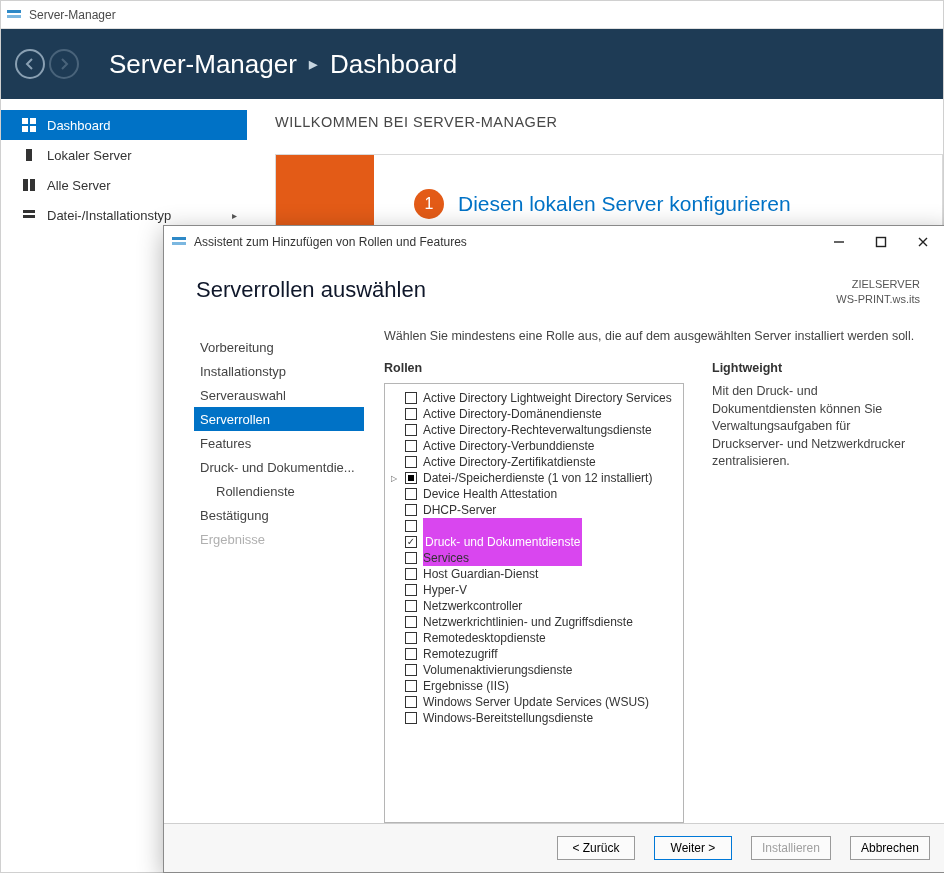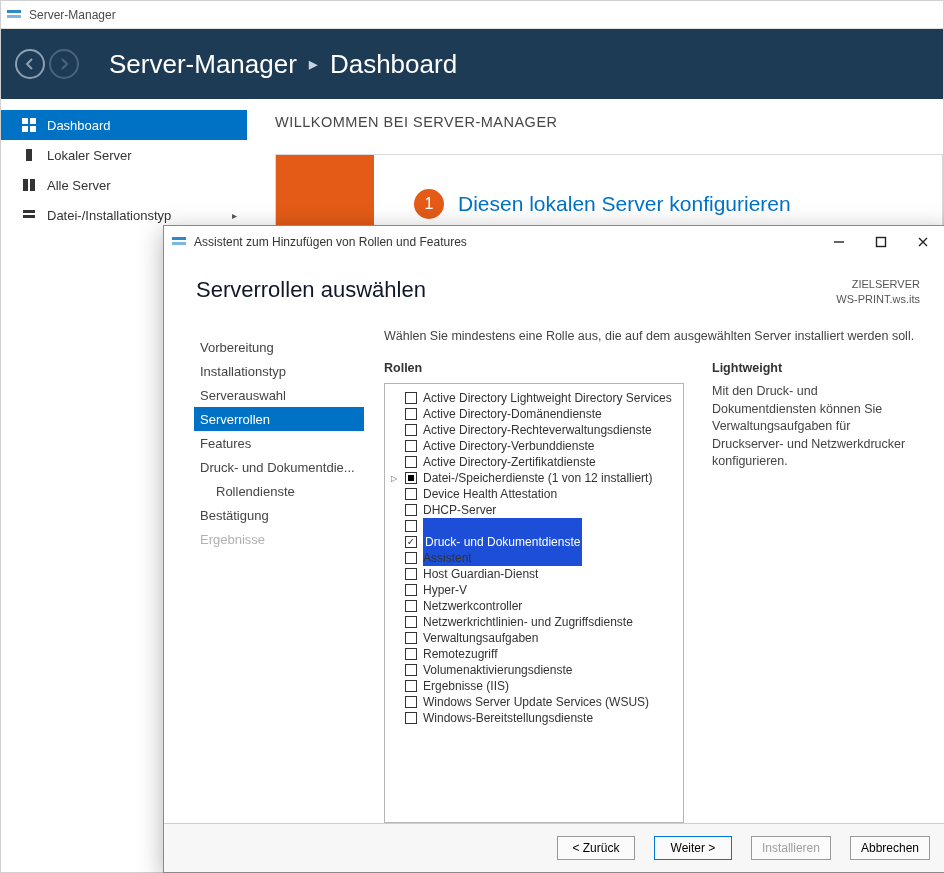--- a/index.html
+++ b/index.html
@@ -59,21 +59,21 @@
   .wiz-cols { display:flex; gap:28px; margin-top:18px; }
   .wiz-col-roles { width:300px; }
   .wiz-col-desc  { flex:1; }
   .wiz-subhdr { font-size:12.5px; font-weight:600; color:#333; margin-bottom:8px; }
   .roles-box { border:1px solid #b5b5b5; height:440px; padding:6px 4px 6px 2px; overflow:hidden; }
   .role-row { display:flex; align-items:center; height:16px; font-size:12px; color:#333; padding-left:18px; position:relative; }
   .role-row .cb { width:12px; height:12px; border:1px solid #333; margin-right:6px; display:inline-flex; align-items:center; justify-content:center; background:#fff; flex-shrink:0; }
   .role-row .cb.checked::after { content:"✓"; font-size:10px; line-height:10px; }
   .role-row .cb.partial::after { content:""; display:block; width:6px; height:6px; background:#000; }
   .role-row .label { white-space:nowrap; }
-  .role-row .label.selected { background:#1d4ed8; color:#fff; padding:17px 2px; }
+  .role-row .label.selected { background:#d946ef; color:#fff; padding:17px 2px; }
   .role-row .tree-ind { position:absolute; left:4px; font-size:8px; color:#666; }
   .desc-text { font-size:12.5px; color:#444; line-height:1.4; }
 
   .wiz-footer { height:50px; border-top:1px solid #cfcfcf; display:flex; align-items:center; justify-content:flex-end; gap:19px; padding:0 20px; background:#f7f7f7; }
   .wiz-btn { min-width:78px; height:24px; font-size:12px; border:1px solid #9a9a9a; background:#fbfbfb; display:flex; align-items:center; justify-content:center; padding:0 10px; }
   .wiz-btn.default { border:1.5px solid #0078d7; }
   .wiz-btn.disabled { color:#a0a0a0; }
 </style>
 </head>
 <body>
@@ -257,41 +257,41 @@
               <div class="role-row">
                 <span class="cb"></span>
                 <span class="label">DNS-Server</span>
               </div>
               <div class="role-row">
                 <span class="cb checked"></span>
                 <span class="label selected">Druck- und Dokumentdienste</span>
               </div>
               <div class="role-row">
                 <span class="cb"></span>
-                <span class="label">Assistent</span>
+                <span class="label">Services</span>
               </div>
               <div class="role-row">
                 <span class="cb"></span>
                 <span class="label">Host Guardian-Dienst</span>
               </div>
               <div class="role-row">
                 <span class="cb"></span>
                 <span class="label">Hyper-V</span>
               </div>
               <div class="role-row">
                 <span class="cb"></span>
                 <span class="label">Netzwerkcontroller</span>
               </div>
               <div class="role-row">
                 <span class="cb"></span>
                 <span class="label">Netzwerkrichtlinien- und Zugriffsdienste</span>
               </div>
               <div class="role-row">
                 <span class="cb"></span>
-                <span class="label">Verwaltungsaufgaben</span>
+                <span class="label">Remotedesktopdienste</span>
               </div>
               <div class="role-row">
                 <span class="cb"></span>
                 <span class="label">Remotezugriff</span>
               </div>
               <div class="role-row">
                 <span class="cb"></span>
                 <span class="label">Volumenaktivierungsdienste</span>
               </div>
               <div class="role-row">
@@ -303,21 +303,21 @@
                 <span class="label">Windows Server Update Services (WSUS)</span>
               </div>
               <div class="role-row">
                 <span class="cb"></span>
                 <span class="label">Windows-Bereitstellungsdienste</span>
               </div>
             </div>
         </div>
         <div class="wiz-col-desc">
           <div class="wiz-subhdr">Lightweight</div>
-          <div class="desc-text">Mit den Druck- und Dokumentdiensten können Sie Verwaltungsaufgaben für Druckserver- und Netzwerkdrucker konfigurieren.</div>
+          <div class="desc-text">Mit den Druck- und Dokumentdiensten können Sie Verwaltungsaufgaben für Druckserver- und Netzwerkdrucker zentralisieren.</div>
         </div>
       </div>
     </div>
   </div>
 
   <div class="wiz-footer">
     <div class="wiz-btn">&lt; Zurück</div>
     <div class="wiz-btn default">Weiter &gt;</div>
     <div class="wiz-btn disabled">Installieren</div>
     <div class="wiz-btn">Abbrechen</div>

